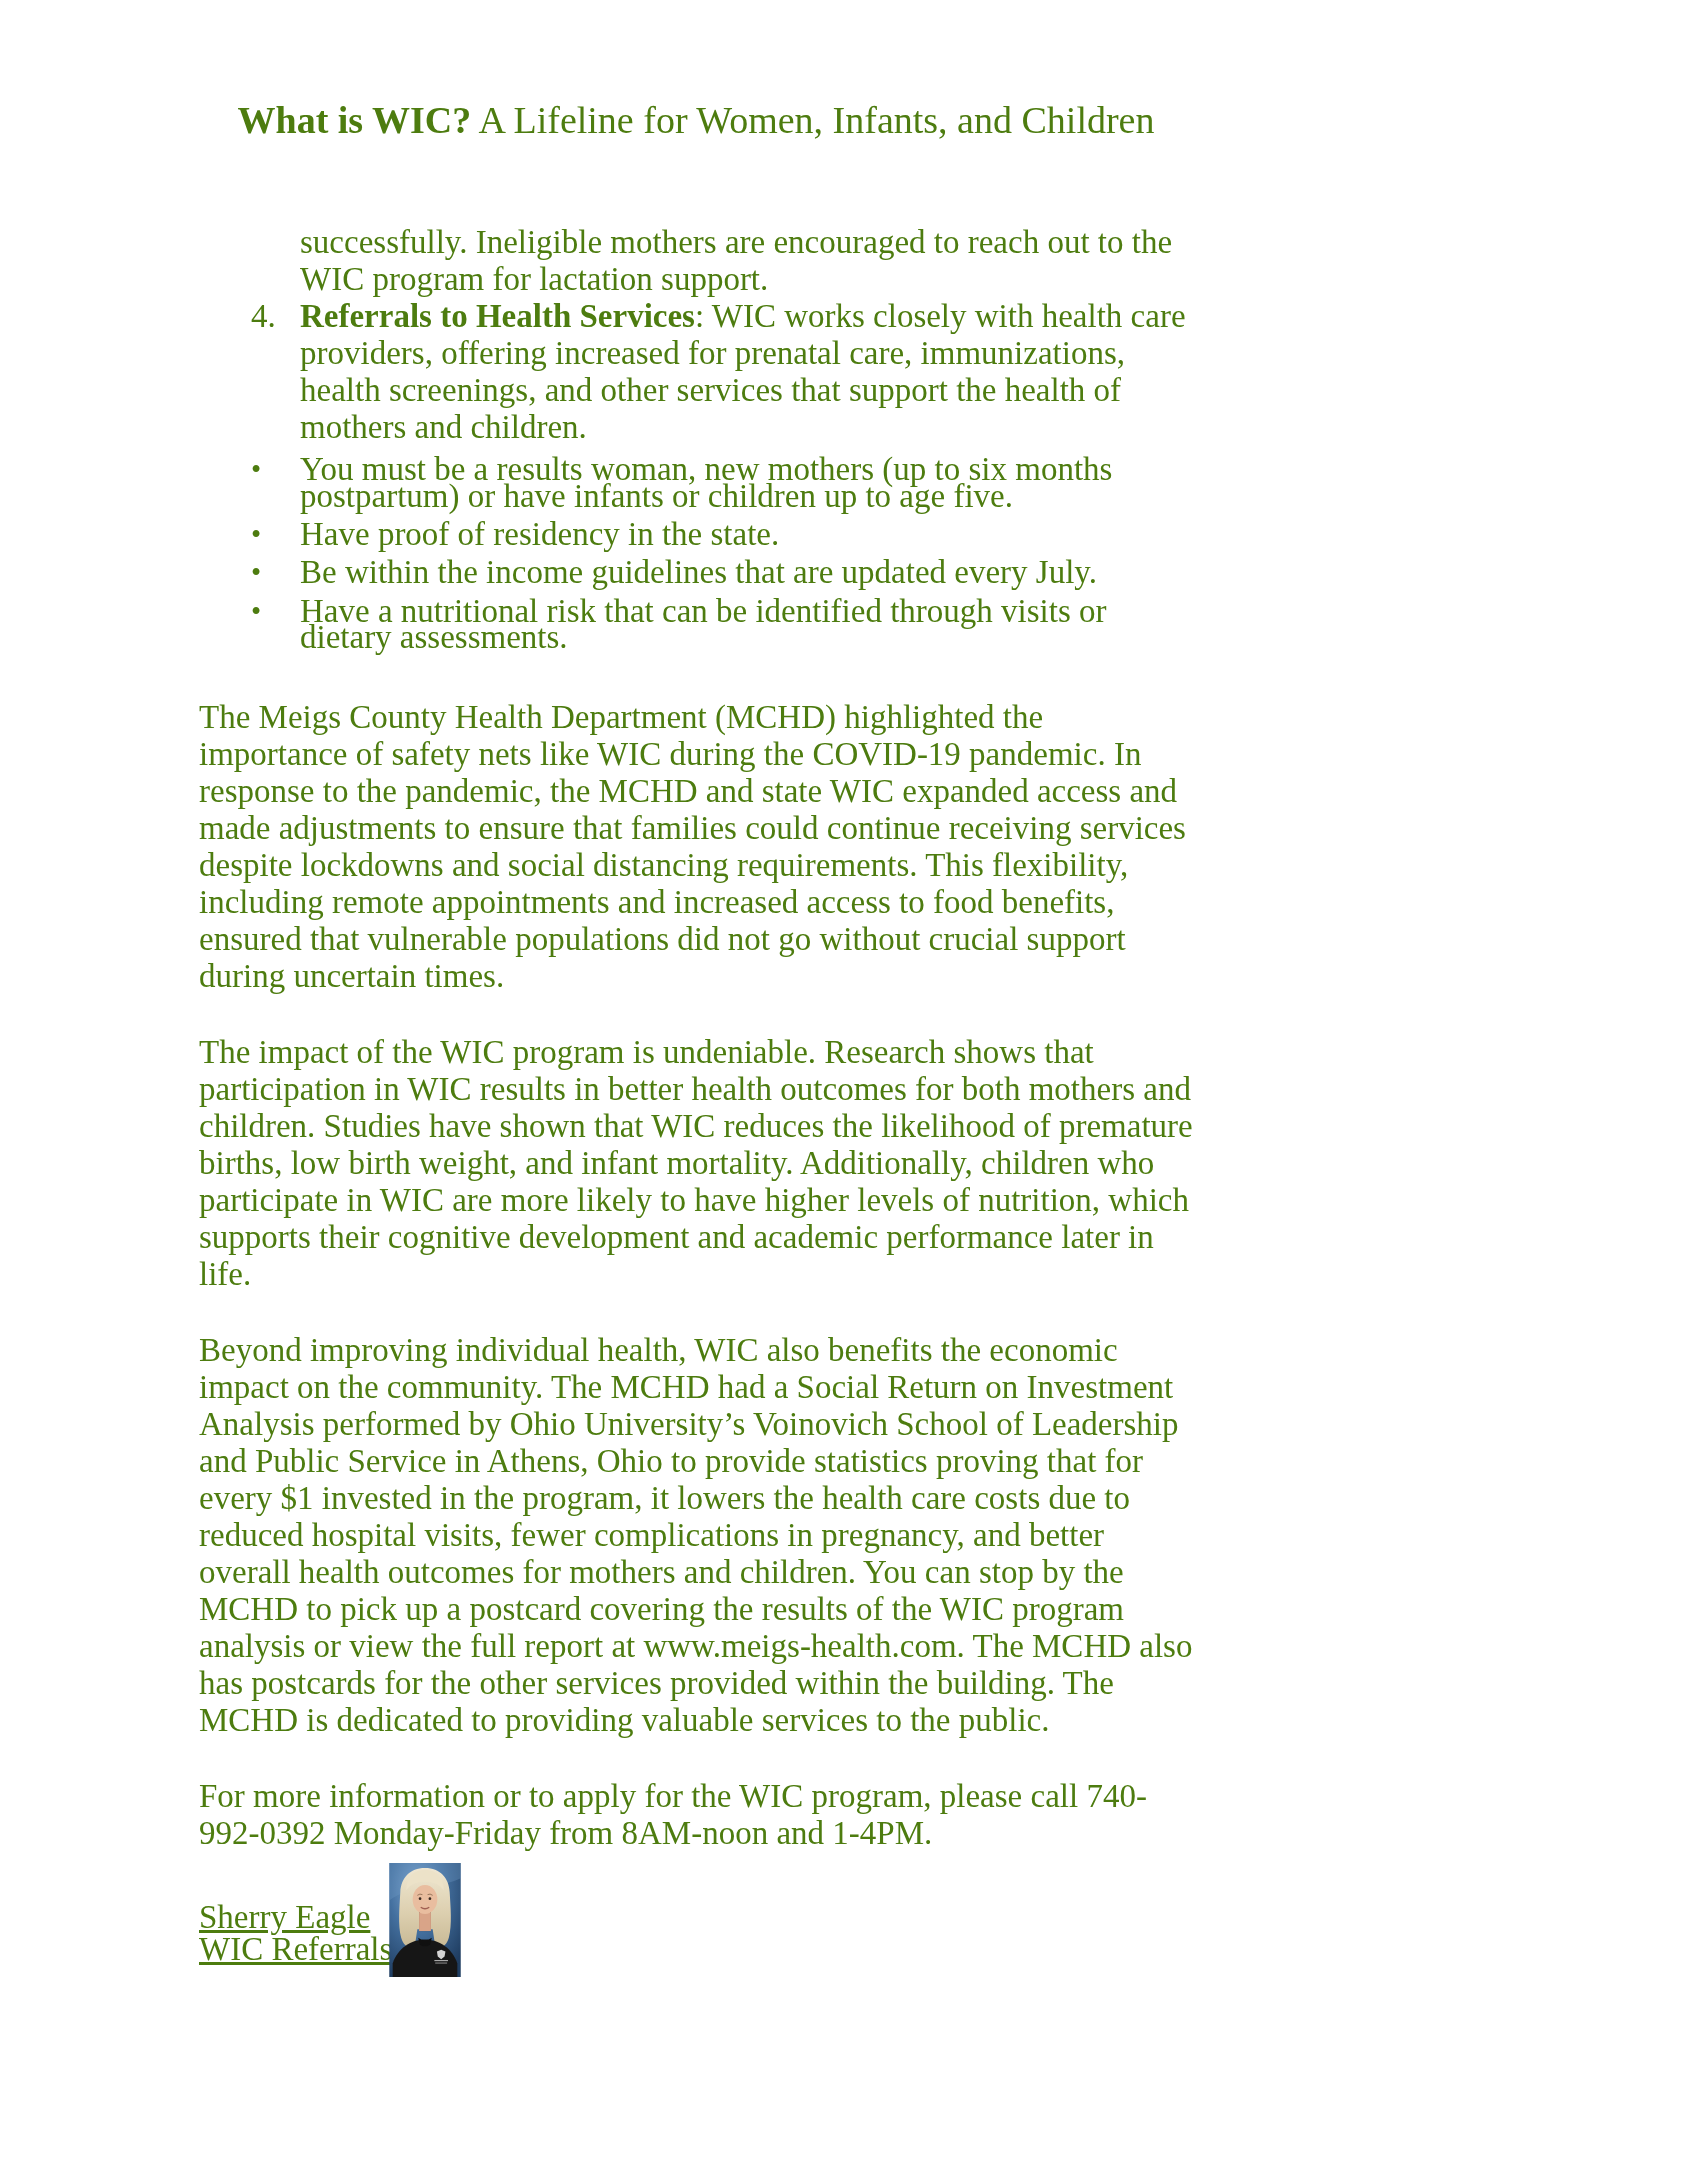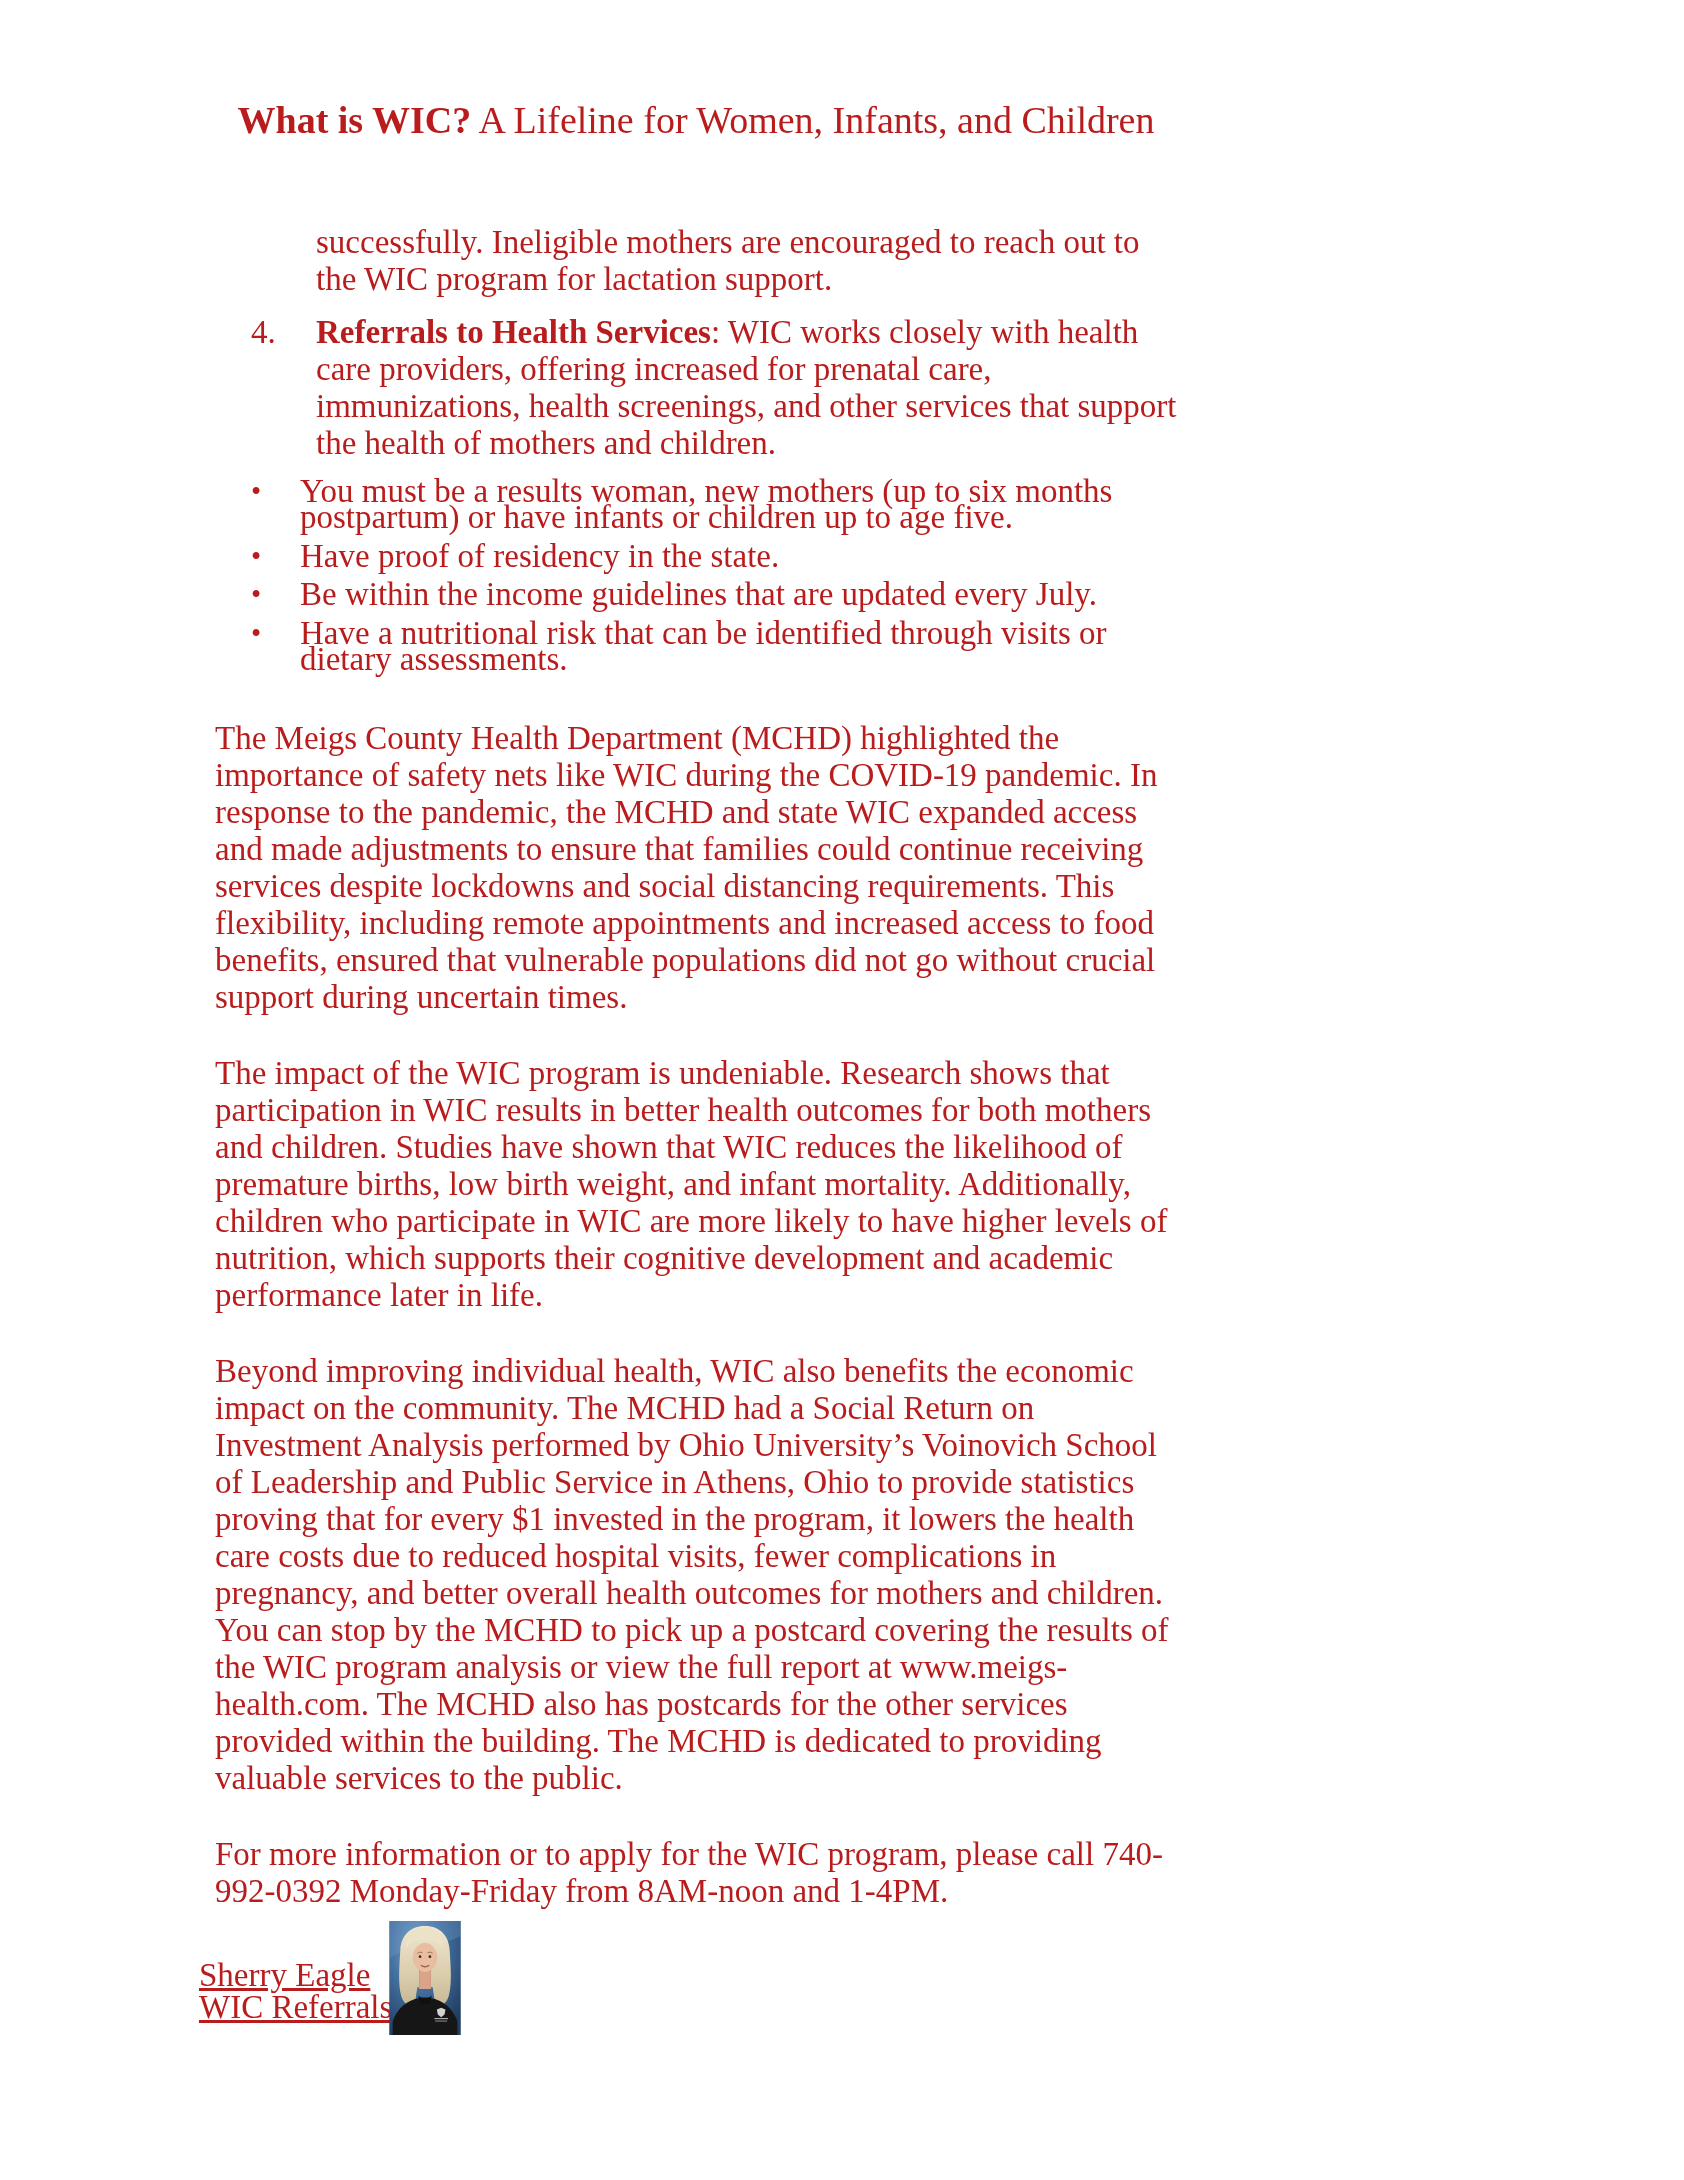--- a/index.html
+++ b/index.html
@@ -7,36 +7,36 @@
     padding: 0;
     background: #ffffff;
   }
   .page {
     position: relative;
     width: 1389px;
     height: 2181px;
     box-sizing: border-box;
     padding: 0 196px 0 199px;
     background: #ffffff;
-    color: #b91c1c;
+    color: #4d7c0f;
     font-family: "Liberation Serif", "DejaVu Serif", serif;
     font-size: 33px;
     line-height: 37px;
     text-align: left;
     overflow: hidden;
   }
   .title {
     margin: 97px 0 0 0;
     text-align: center;
     font-size: 38px;
     line-height: 46px;
     font-weight: normal;
   }
   .b { font-weight: bold; }
-  p { margin: 16px; }
+  p { margin: 0; }
 
   
   .lead { margin-top: 81px; padding-left: 101px; }
   .num-item { position: relative; }
   .marker {
     position: absolute;
     left: -49px;
     top: 0;
   }
   

